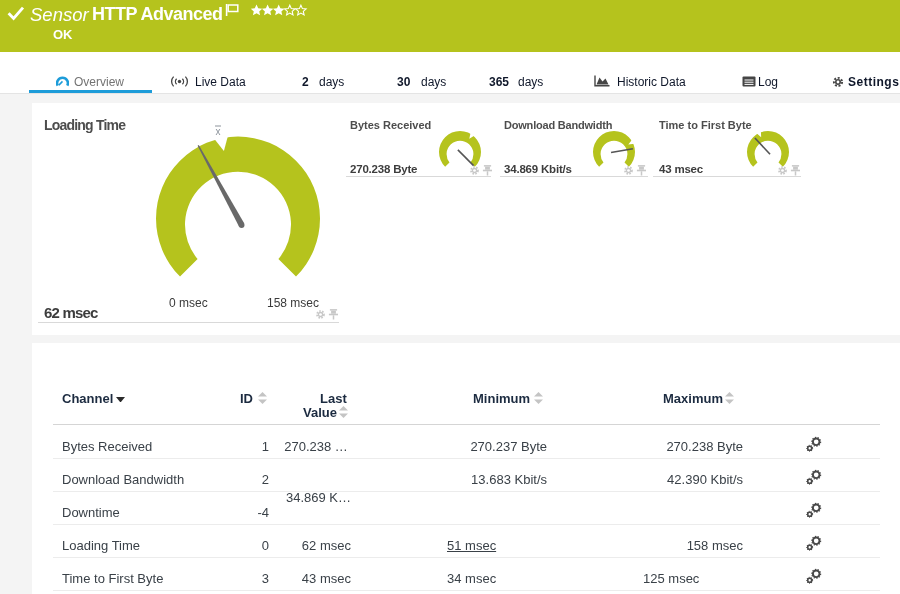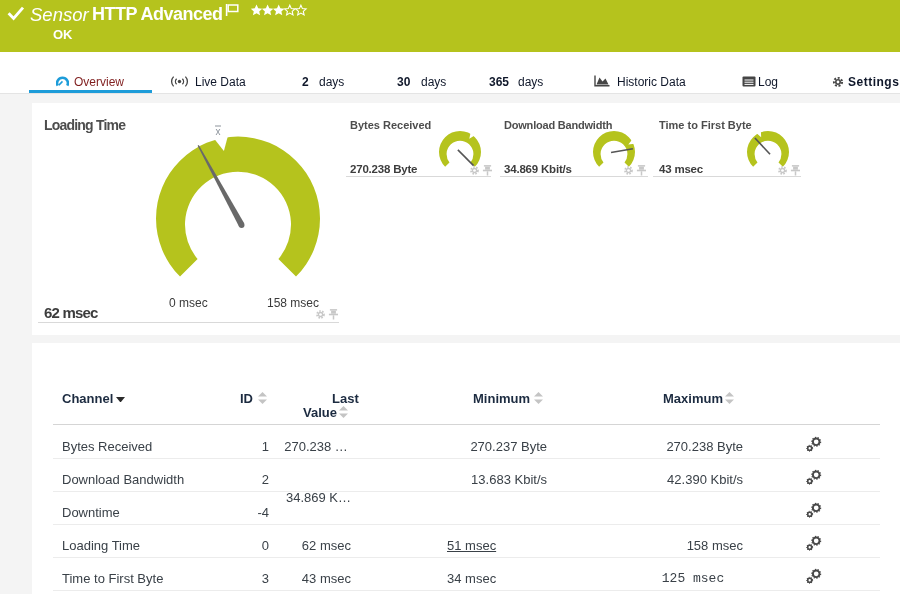--- a/index.html
+++ b/index.html
@@ -45,21 +45,21 @@
   </g>
 </svg>
 <div class="abs" style="left:53px;top:27px;font-size:13px;font-weight:bold;color:#fff;">OK</div>
 
 <div id="tabs" class="abs"></div>
 
 <svg class="abs" style="left:56px;top:76px" width="13" height="11" viewBox="0 0 13 11">
   <path d="M1.7,9.6 A5.4,5.4 0 1 1 11.3,9.6" fill="none" stroke="#1d9cd9" stroke-width="2.6"></path>
   <line x1="6.5" y1="5.4" x2="2.8" y2="9.2" stroke="#1d9cd9" stroke-width="1.6"></line>
 </svg>
-<div class="tabtxt" style="left:74px;color:#7f1d1d;">Overview</div>
+<div class="tabtxt" style="left:74px;color:#737373;">Overview</div>
 <div class="abs" style="left:29px;top:90px;width:123px;height:3px;background:#1d9cd9;"></div>
 
 <svg class="abs" style="left:169px;top:76px" width="21" height="11" viewBox="0 0 21 11">
   <circle cx="10.5" cy="5.5" r="1.7" fill="#444"></circle>
   <path d="M7.6,2.7 A4,4 0 0 0 7.6,8.3" fill="none" stroke="#444" stroke-width="1.3"></path>
   <path d="M13.4,2.7 A4,4 0 0 1 13.4,8.3" fill="none" stroke="#444" stroke-width="1.3"></path>
   <path d="M4.6,0.6 A7,7 0 0 0 4.6,10.4" fill="none" stroke="#444" stroke-width="1.3"></path>
   <path d="M16.4,0.6 A7,7 0 0 1 16.4,10.4" fill="none" stroke="#444" stroke-width="1.3"></path>
 </svg>
 <div class="tabtxt" style="left:195px;">Live Data</div>
@@ -172,21 +172,21 @@
 <div id="panel2" class="abs"></div>
 <div class="hcell" style="left:62px;">Channel</div>
 <svg class="abs" style="left:116px;top:396.5px" width="9" height="5.5" viewBox="0 0 9 5.5">
     <polygon points="0,0 9,0 4.5,5.5" fill="#2b2b2b"></polygon>
   </svg>
 <div class="hcell" style="left:240px;">ID</div>
 <svg class="abs" style="left:258px;top:392px" width="9" height="12" viewBox="0 0 9 12">
     <polygon points="4.5,0 9,4.5 0,4.5" fill="#c4c4c4"></polygon>
     <polygon points="4.5,12 9,7.5 0,7.5" fill="#c4c4c4"></polygon>
   </svg>
-<div class="hcell" style="left:332px;">Last</div>
+<div class="hcell" style="left:320px;">Last</div>
 <div class="hcell" style="left:303px;top:405px;">Value</div>
 <svg class="abs" style="left:339px;top:406px" width="9" height="12" viewBox="0 0 9 12">
     <polygon points="4.5,0 9,4.5 0,4.5" fill="#c4c4c4"></polygon>
     <polygon points="4.5,12 9,7.5 0,7.5" fill="#c4c4c4"></polygon>
   </svg>
 <div class="hcell" style="left:473px;">Minimum</div>
 <svg class="abs" style="left:534px;top:392px" width="9" height="12" viewBox="0 0 9 12">
     <polygon points="4.5,0 9,4.5 0,4.5" fill="#c4c4c4"></polygon>
     <polygon points="4.5,12 9,7.5 0,7.5" fill="#c4c4c4"></polygon>
   </svg>
@@ -215,21 +215,21 @@
 <div class="rtext" style="left:281px;top:571px;width:70px;text-align:right;">43 msec</div>
 
 <div class="rtext" style="left:447px;top:439px;width:100px;text-align:right;">270.237 Byte</div>
 <div class="rtext" style="left:447px;top:472px;width:100px;text-align:right;">13.683 Kbit/s</div>
 <div class="rtext" style="left:447px;top:538px;width:100px;text-align:left;text-decoration:underline;">51 msec</div>
 <div class="rtext" style="left:447px;top:571px;width:100px;text-align:left;">34 msec</div>
 
 <div class="rtext" style="left:643px;top:439px;width:100px;text-align:right;">270.238 Byte</div>
 <div class="rtext" style="left:643px;top:472px;width:100px;text-align:right;">42.390 Kbit/s</div>
 <div class="rtext" style="left:643px;top:538px;width:100px;text-align:right;">158 msec</div>
-<div class="rtext" style="left:643px;top:571px;width:100px;text-align:center;font-family:Liberation Mono, monospace;">125 msec</div>
+<div class="rtext" style="left:643px;top:571px;width:100px;text-align:left;">125 msec</div>
 
 <svg class="abs" style="left:803px;top:435px" width="22" height="17" viewBox="0 0 22 17">
   <g id="gears2">
     <circle cx="13.2" cy="6.8" r="4.4" fill="none" stroke="#484848" stroke-width="1.3" stroke-dasharray="1.25 1.45"></circle>
     <circle cx="13.2" cy="6.8" r="3.3" fill="none" stroke="#484848" stroke-width="1.9"></circle>
     <circle cx="6.7" cy="13.2" r="2.9" fill="none" stroke="#484848" stroke-width="1.1" stroke-dasharray="0.95 1.1"></circle>
     <circle cx="6.7" cy="13.2" r="2.0" fill="none" stroke="#484848" stroke-width="1.6"></circle>
   </g>
 </svg>
 <svg class="abs" style="left:803px;top:468px" width="22" height="17" viewBox="0 0 22 17">

